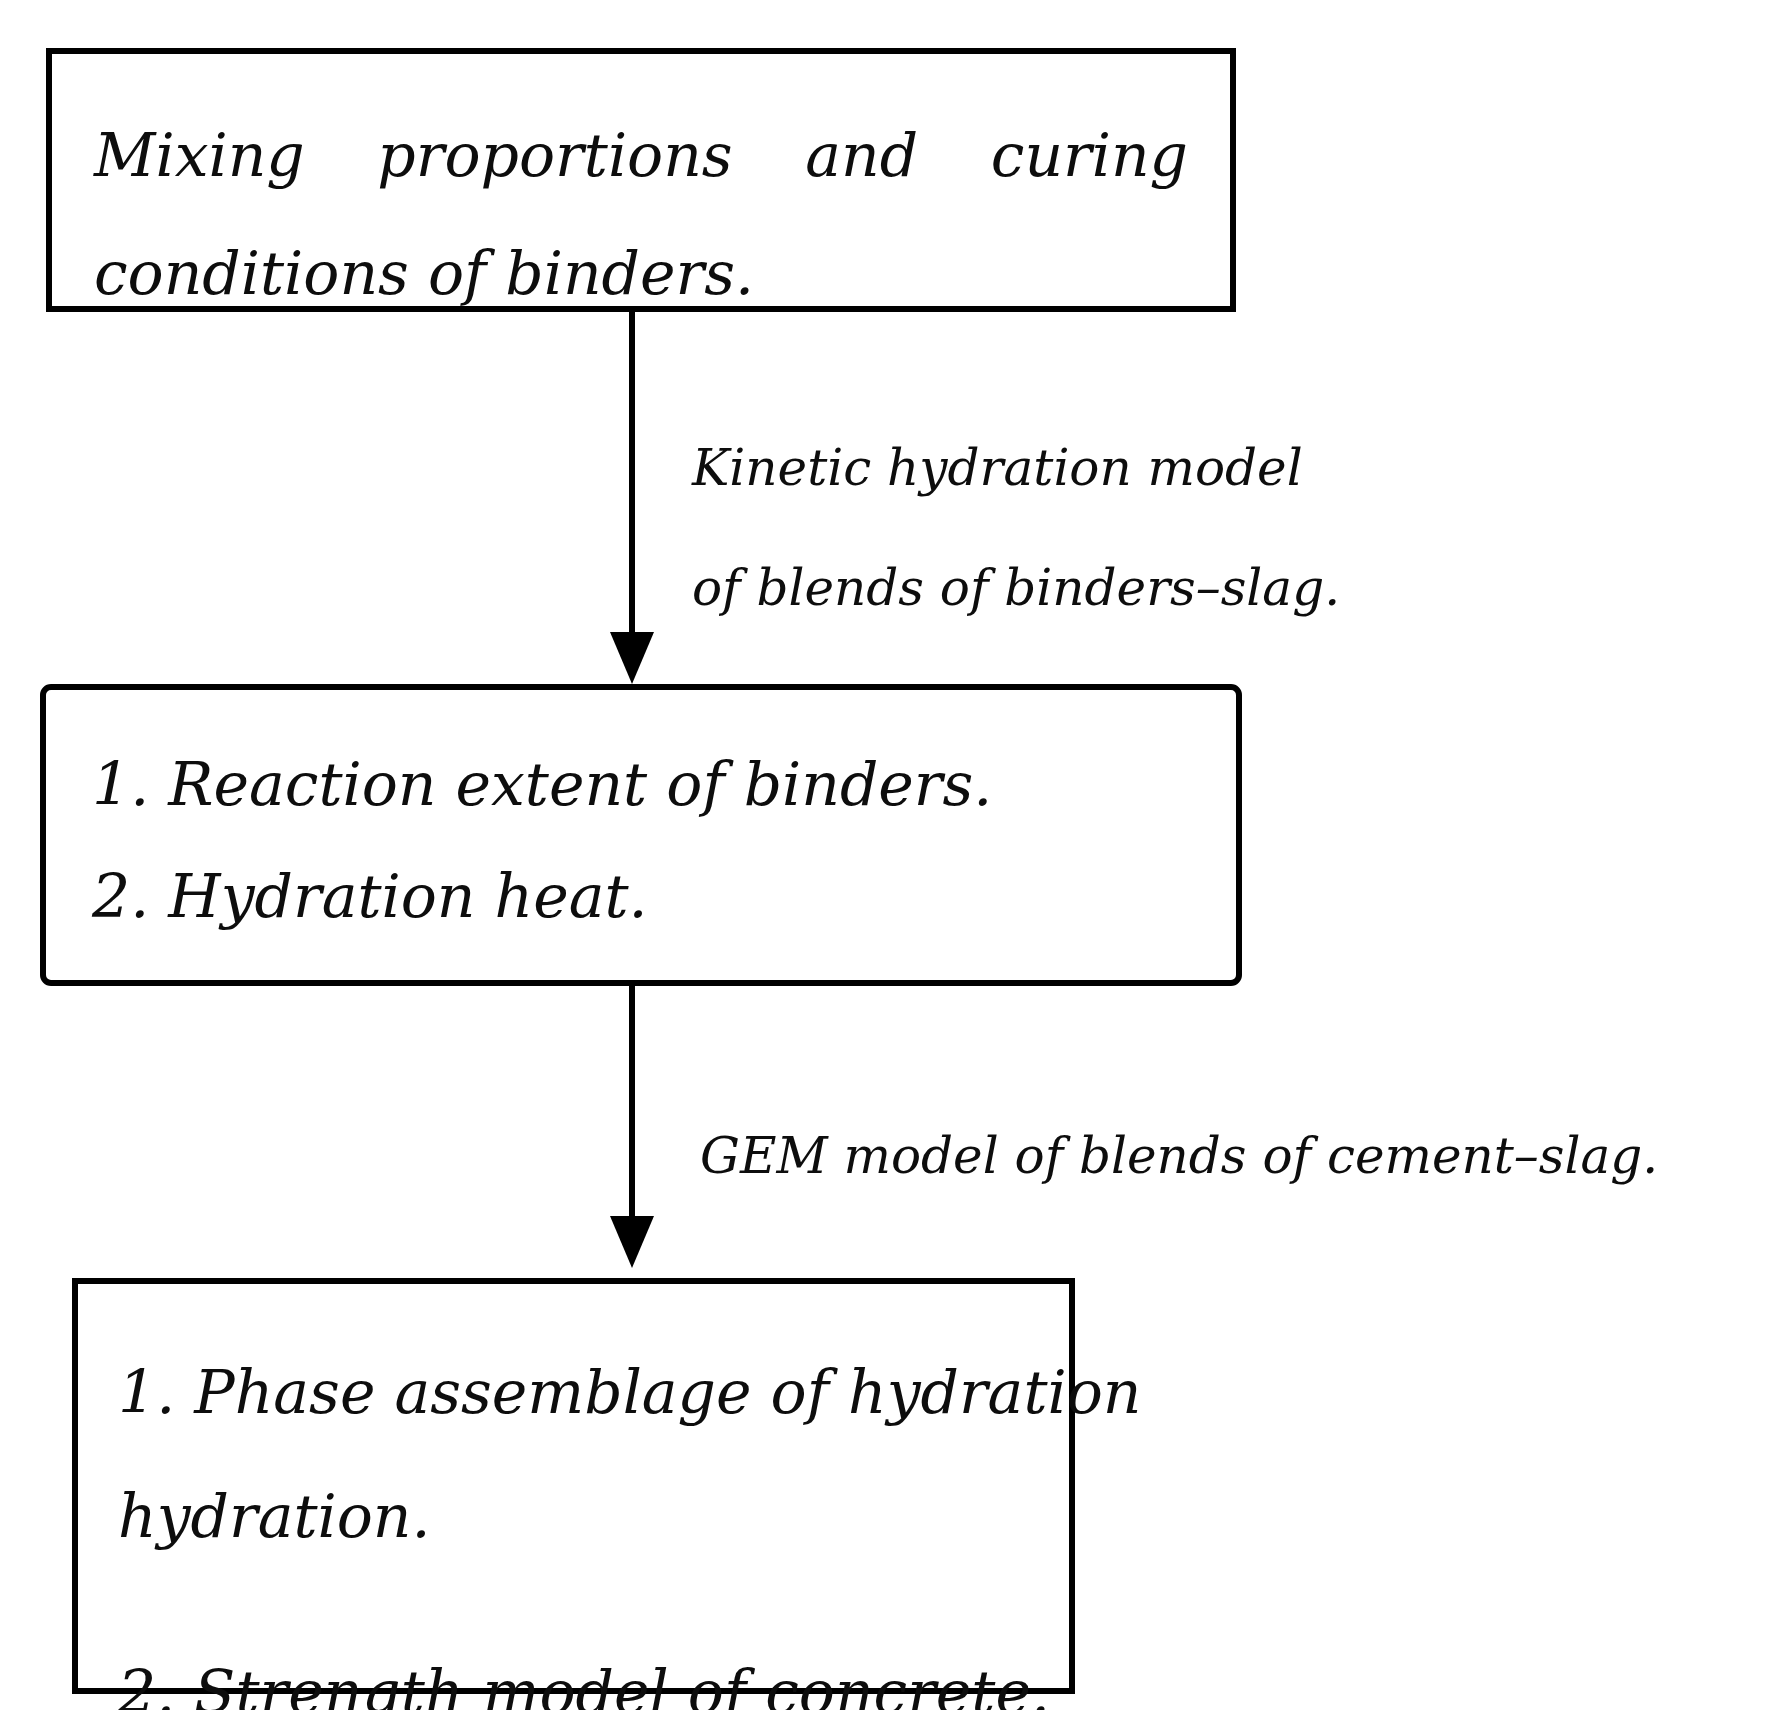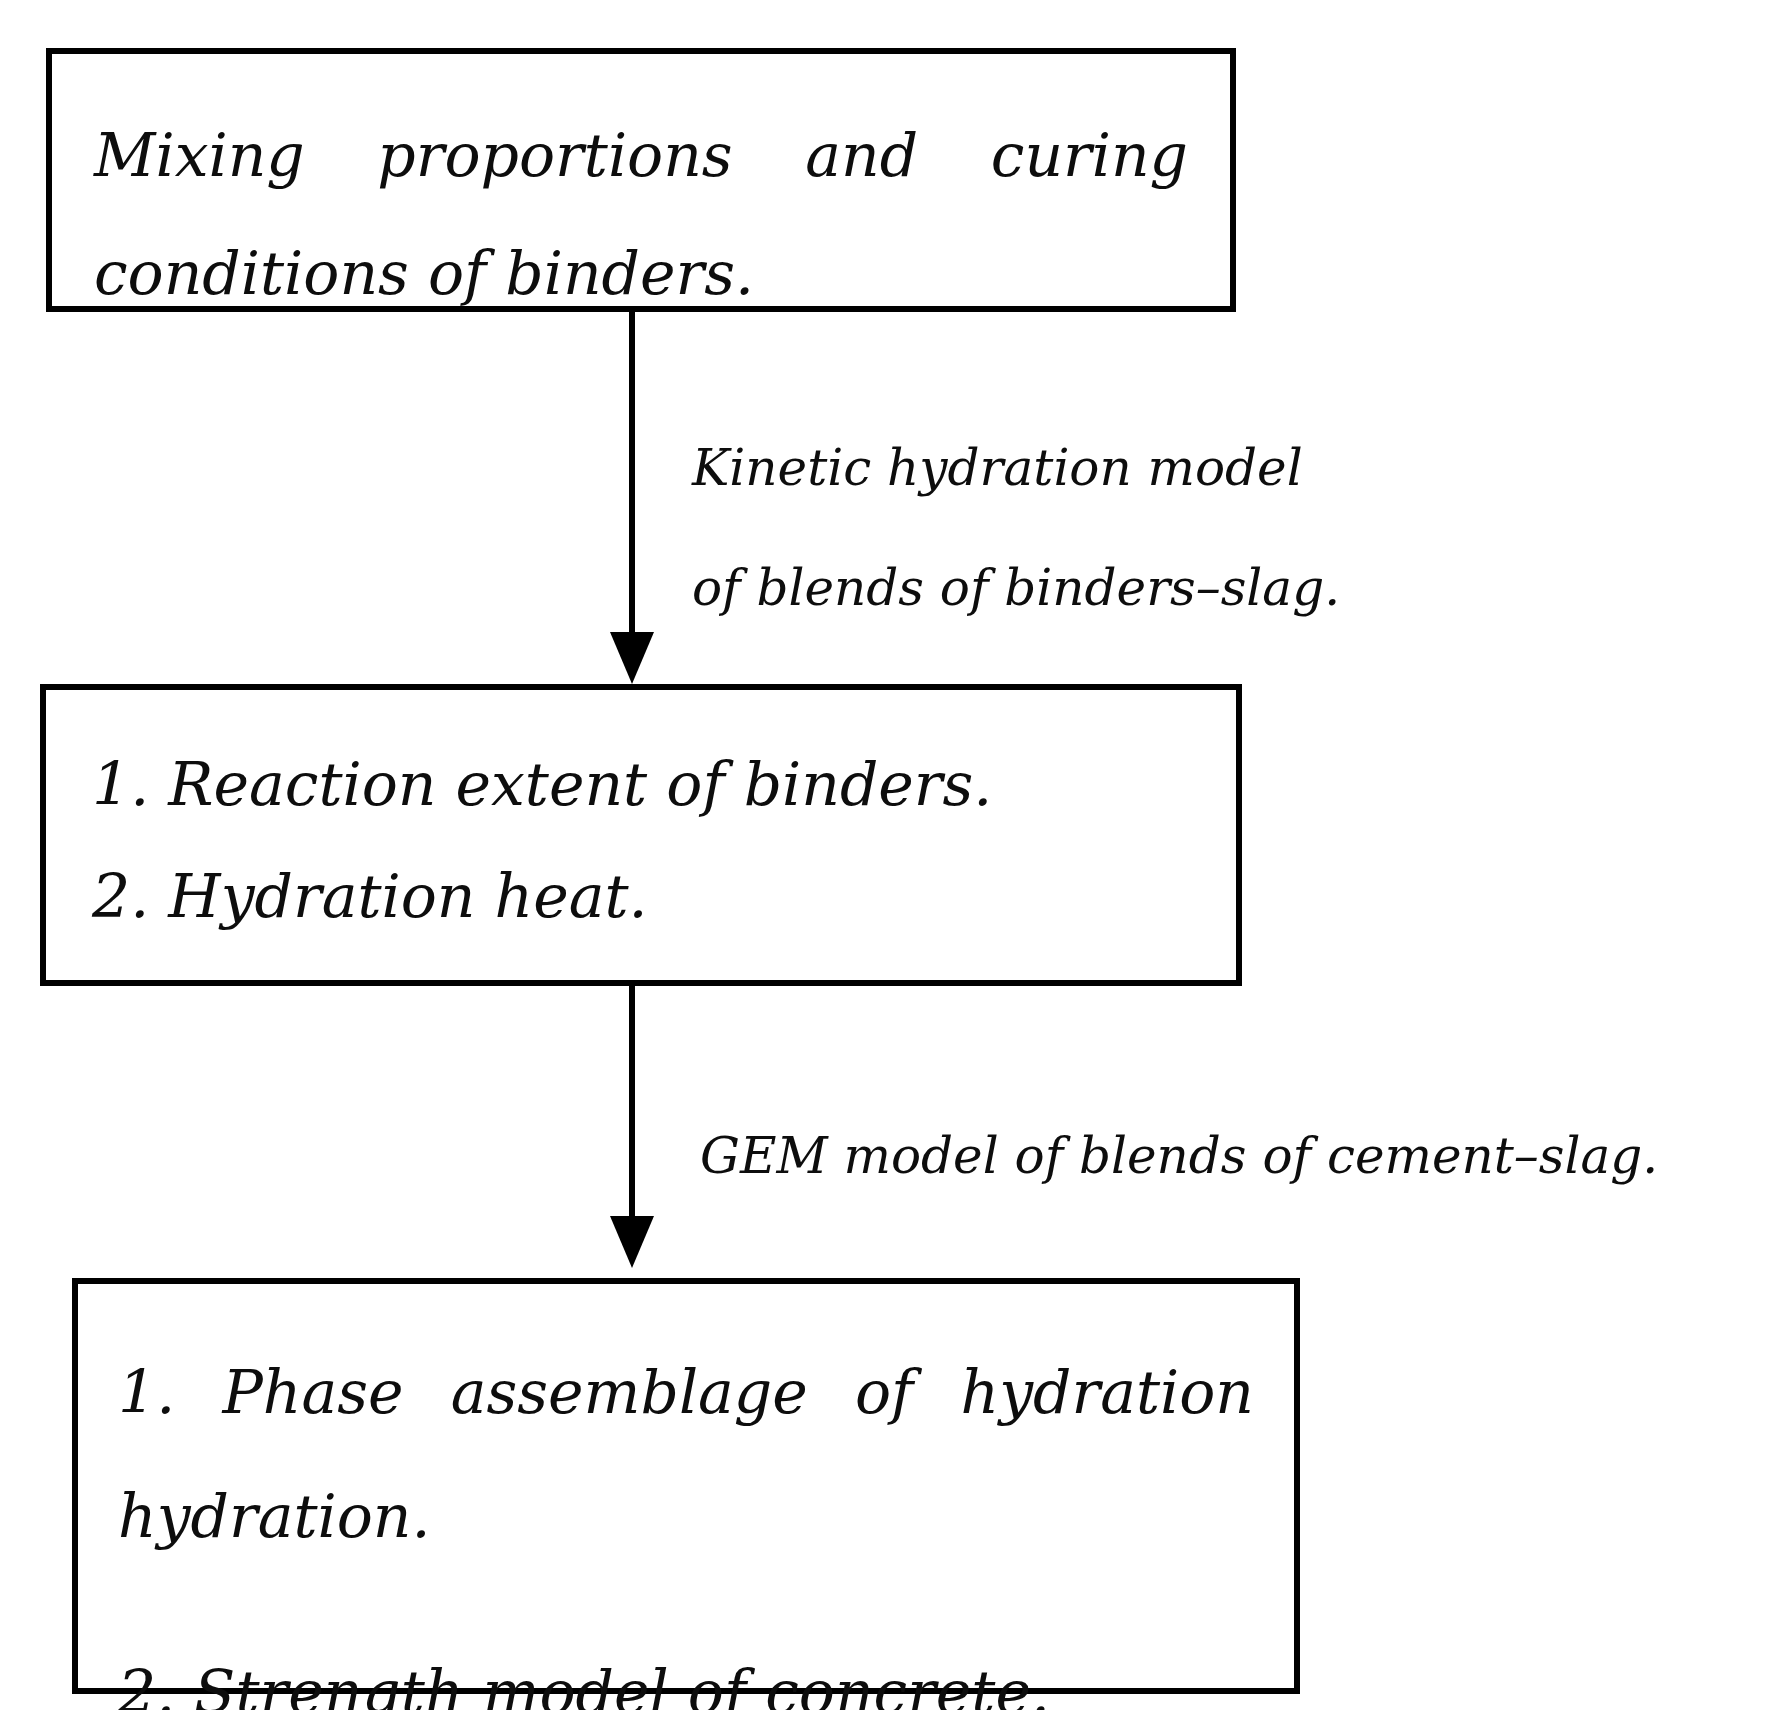--- a/index.html
+++ b/index.html
@@ -32,24 +32,25 @@
   #box1 {
     left: 46px; top: 48px;
     width: 1190px; height: 264px;
     padding: 42px 42px 0 42px;
   }
   #box2 {
     left: 40px; top: 684px;
     width: 1202px; height: 302px;
     padding: 38px 46px 0 46px;
     line-height: 112px;
+    border-radius: 11px;
   }
   #box3 {
     left: 72px; top: 1278px;
-    width: 1228px; height: 416px;
+    width: 1003px; height: 416px;
     padding: 46px 40px 0 40px;
     line-height: 124px;
   }
   #box3 .item2 { margin-top: 52px; }
   .arrow {
     position: absolute;
     width: 6px;
     background: #000000;
   }
   #arrow1-stem { left: 629px; top: 310px; height: 324px; }

